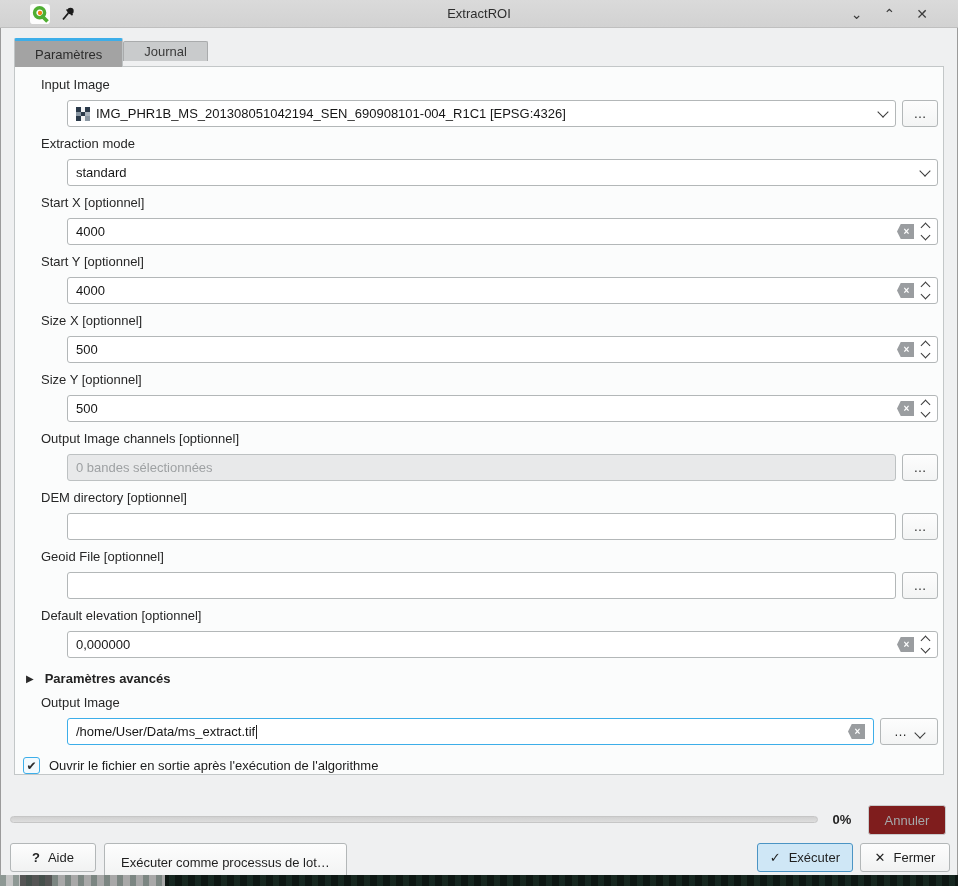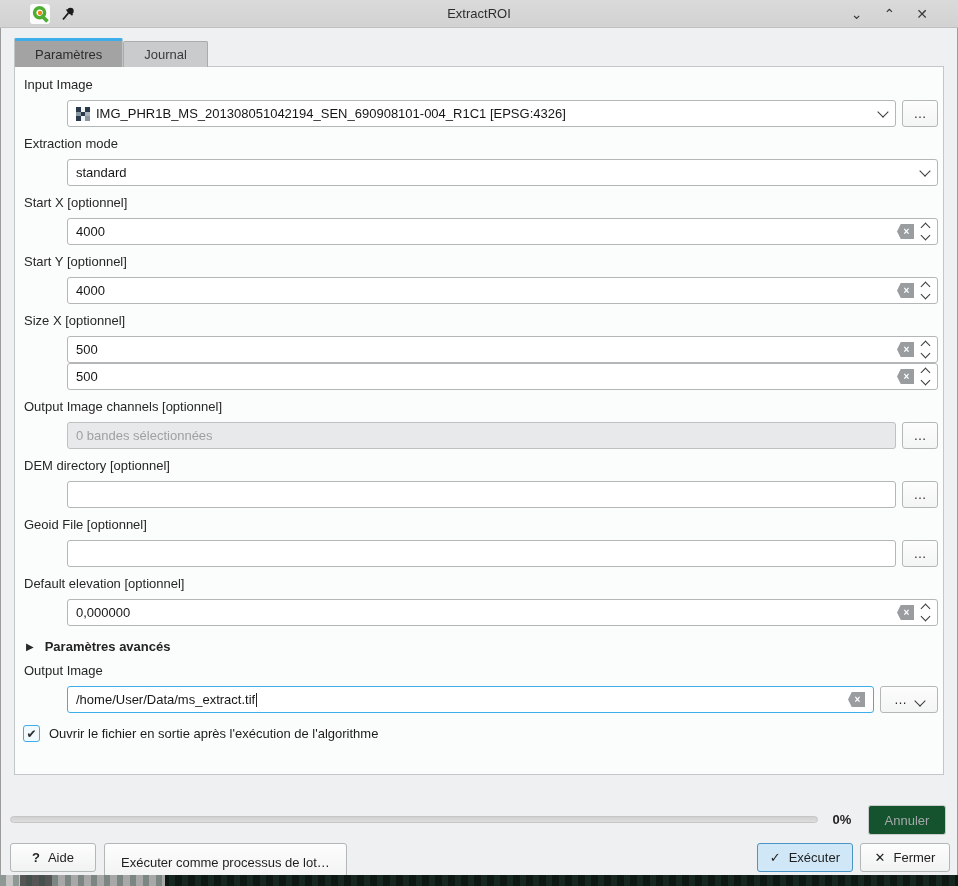--- a/index.html
+++ b/index.html
@@ -17,26 +17,26 @@
   .tb-icons{display:flex;align-items:center;gap:10px;z-index:1;}
   .win-controls{margin-left:auto;display:flex;align-items:center;gap:21px;z-index:1;
     color:#3c3c3c;font-size:14px;line-height:28px;}
   .win-controls span{cursor:default;}
   
   .tabbar{position:absolute;top:38px;left:14px;display:flex;z-index:2;}
   .tab{display:flex;align-items:center;justify-content:center;box-sizing:border-box;
     padding:0 20px;border-radius:2px 2px 0 0;color:#2c2c2c;}
   .tab.active{height:29px;background:#a3a3a3;border:1px solid #c0c4c5;border-bottom:none;
     border-top:3px solid #3daee9;}
-  .tab.inactive{height:26px;margin-top:3px;background:#c9cbcc;border:1px solid #a9abac;
+  .tab.inactive{height:20px;margin-top:3px;background:#c9cbcc;border:1px solid #a9abac;
     border-bottom:none;color:#3a3a3a;}
   
   .pane{position:absolute;left:14px;top:66px;width:930px;height:709px;box-sizing:border-box;
     background:#fbfcfc;border:1px solid #c3c7c8;padding:1px 5px 0 8px;overflow:hidden;}
-  .f-label{margin:9px 0 7px 1px;color:#272727;line-height:16px;}
+  .f-label{margin:9px 0 7px 18px;color:#272727;line-height:16px;}
   .control-row{display:flex;align-items:center;gap:6px;padding-left:44px;}
   .field{position:relative;flex:1;height:27px;background:#fff;border:1px solid #b3b7b8;
     border-radius:3px;display:flex;align-items:center;padding:0 8px;box-sizing:border-box;
     color:#161616;}
   .field .val{white-space:nowrap;overflow:hidden;}
   .field.disabled{background:#e8e9ea;color:#9ea1a3;border-color:#bdc1c2;}
   .field.focused{border-color:#3daee9;}
   .chev{width:7px;height:7px;border-right:1.6px solid #3a3a3a;border-bottom:1.6px solid #3a3a3a;
     transform:rotate(45deg);margin-left:auto;margin-top:-3px;flex:none;}
   .spin-controls{margin-left:auto;display:flex;align-items:center;gap:8px;flex:none;}
@@ -63,21 +63,21 @@
   .caret{display:inline-block;width:1px;height:14px;background:#222;margin-left:1px;vertical-align:middle;}
   
   .progress-track{position:absolute;left:10px;top:816px;width:808px;height:7px;box-sizing:border-box;
     background:linear-gradient(#d0d0d0,#dedede);border:1px solid #c6c6c6;border-radius:4px;}
   .percent{position:absolute;left:824px;top:810px;width:36px;text-align:center;line-height:20px;
     font-weight:bold;color:#1f1f1f;}
   .btn{position:absolute;background:linear-gradient(#fdfdfd,#f1f2f2);border:1px solid #b3b7b8;
     border-radius:3px;display:flex;align-items:center;justify-content:center;gap:8px;
     box-sizing:border-box;color:#1f1f1f;height:29px;padding:0 12px;}
   .btn .b-icon{font-size:13px;}
-  .btn.disabled{background:#14532d;border-color:#c9cbcc;color:#a5a8aa;}
+  .btn.disabled{background:#7f1d1d;border-color:#c9cbcc;color:#a5a8aa;}
   .btn.primary{background:#cfe7f6;border-color:#4b94c4;}
   .btn-annuler{right:12px;top:805px;width:78px;height:30px;}
   .btn-aide{left:10px;top:843px;width:86px;}
   .btn-batch{left:104px;top:843px;padding:18px 16px;}
   .btn-run{right:105px;top:843px;}
   .btn-fermer{right:8px;top:843px;width:90px;}
   .help-glyph{font-size:15px;font-weight:bold;}
   
   .map-strip{position:absolute;left:0;top:875px;width:958px;height:11px;
     background:
@@ -190,20 +190,21 @@
       <span class="spin-controls">
         <span class="clear-btn">×</span>
         <span class="spinner">
           <span class="chev-up"></span>
           <span class="chev-down"></span>
         </span>
       </span>
     </div>
   </div>
 
+  <div class="f-label">Size Y [optionnel]</div>
   <div class="control-row">
     <div class="field">
       <span class="val">500</span>
       <span class="spin-controls">
         <span class="clear-btn">×</span>
         <span class="spinner">
           <span class="chev-up"></span>
           <span class="chev-down"></span>
         </span>
       </span>

